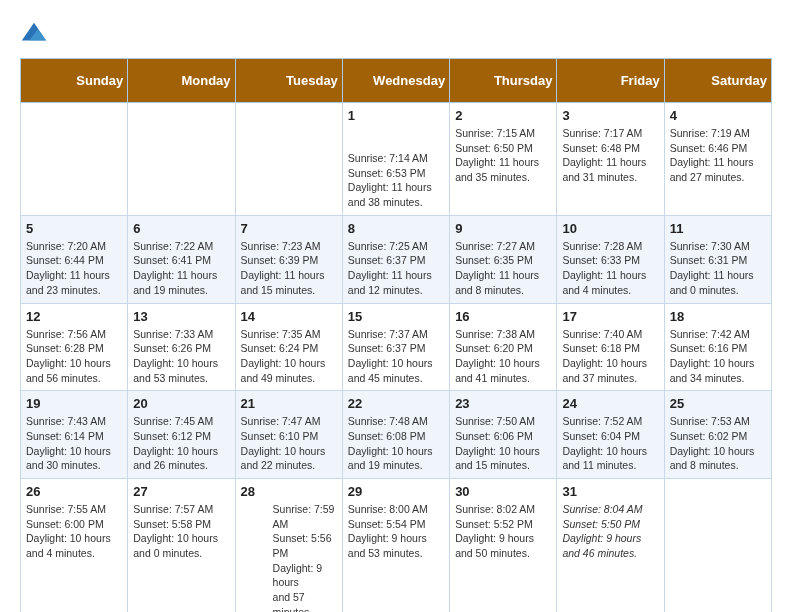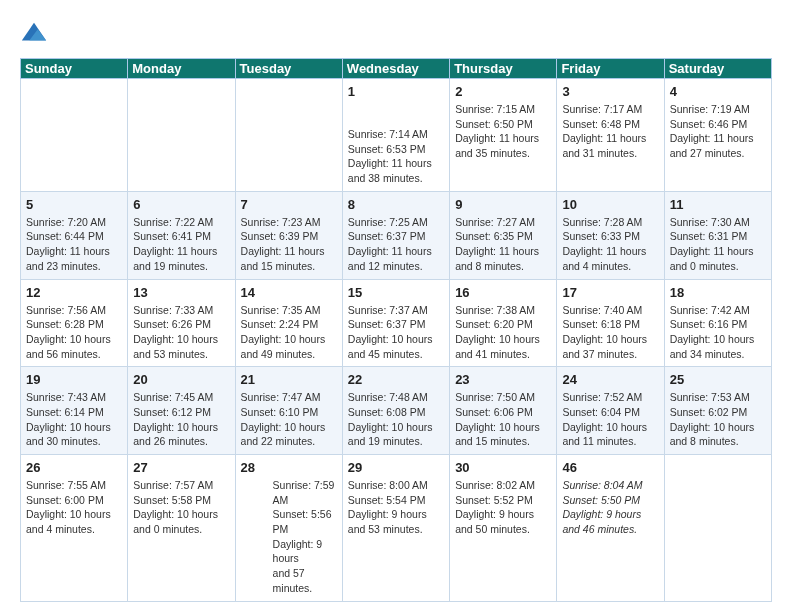--- a/index.html
+++ b/index.html
@@ -45,25 +45,25 @@
     .subtitle {
       font-size: 16px;
       color: #555;
     }
     table {
       width: 100%;
       border-collapse: collapse;
       table-layout: fixed;
     }
     thead tr th {
-      background-color: #0f766e;
+      background-color: #a16207;
       color: #fff;
-      padding: 2px 4px;
+      padding: 14px 4px;
       font-size: 13px;
-      text-align: left;
+      text-align: right;
       border: 1px solid #aac8e8;
     }
     tbody tr td {
       border: 1px solid #c8d8e8;
       vertical-align: top;
       padding: 5px 5px;
       font-size: 11px;
       color: #222;
       height: 82px;
       background: #fff;
@@ -211,21 +211,21 @@
         <td>
           <span class="day-num">13</span>
           <div class="day-info" style="white-space: pre-line;">Sunrise: 7:33 AM
 Sunset: 6:26 PM
 Daylight: 10 hours
 and 53 minutes.</div>
         </td>
         <td>
           <span class="day-num">14</span>
           <div class="day-info" style="white-space: pre-line;">Sunrise: 7:35 AM
-Sunset: 2:24 PM
+Sunset: 6:24 PM
 Daylight: 10 hours
 and 49 minutes.</div>
         </td>
         <td>
           <span class="day-num">15</span>
           <div class="day-info" style="white-space: pre-line;">Sunrise: 7:37 AM
 Sunset: 6:37 PM
 Daylight: 10 hours
 and 45 minutes.</div>
         </td>
@@ -332,21 +332,21 @@
 and 53 minutes.</div>
         </td>
         <td>
           <span class="day-num">30</span>
           <div class="day-info" style="white-space: pre-line;">Sunrise: 8:02 AM
 Sunset: 5:52 PM
 Daylight: 9 hours
 and 50 minutes.</div>
         </td>
         <td>
-          <span class="day-num">46</span>
+          <span class="day-num">31</span>
           <div class="day-info" style="white-space: pre-line; font-style: italic;">Sunrise: 8:04 AM
 Sunset: 5:50 PM
 Daylight: 9 hours
 and 46 minutes.</div>
         </td>
         <td></td>
       </tr>
     </tbody>
 </table>
 

